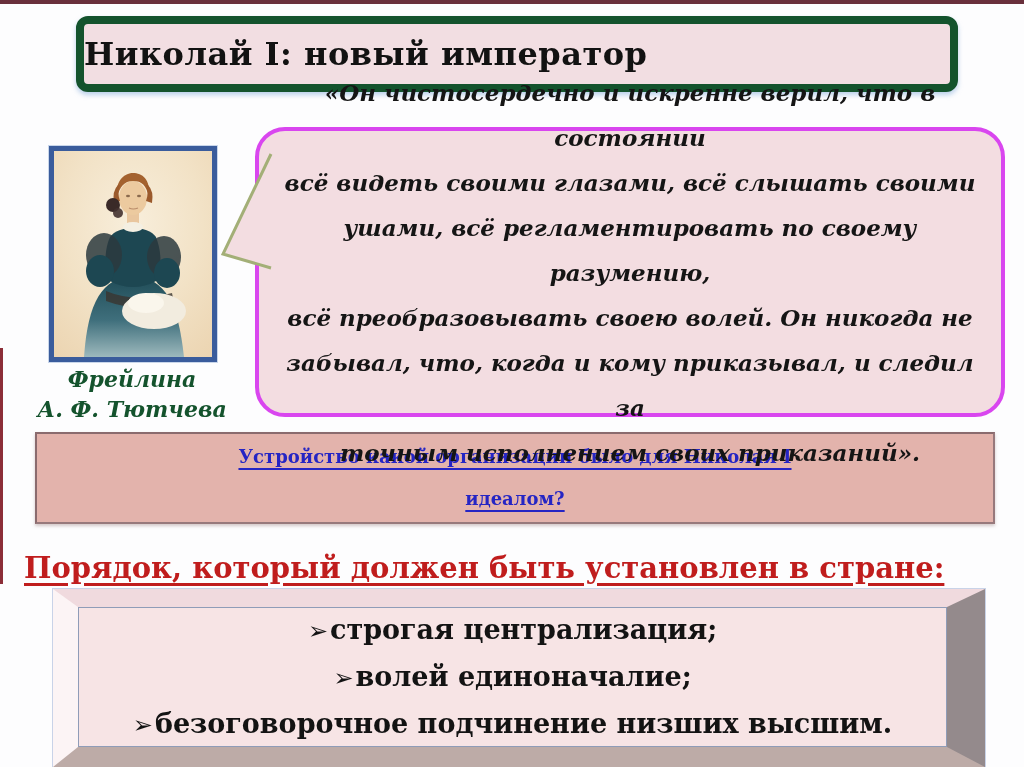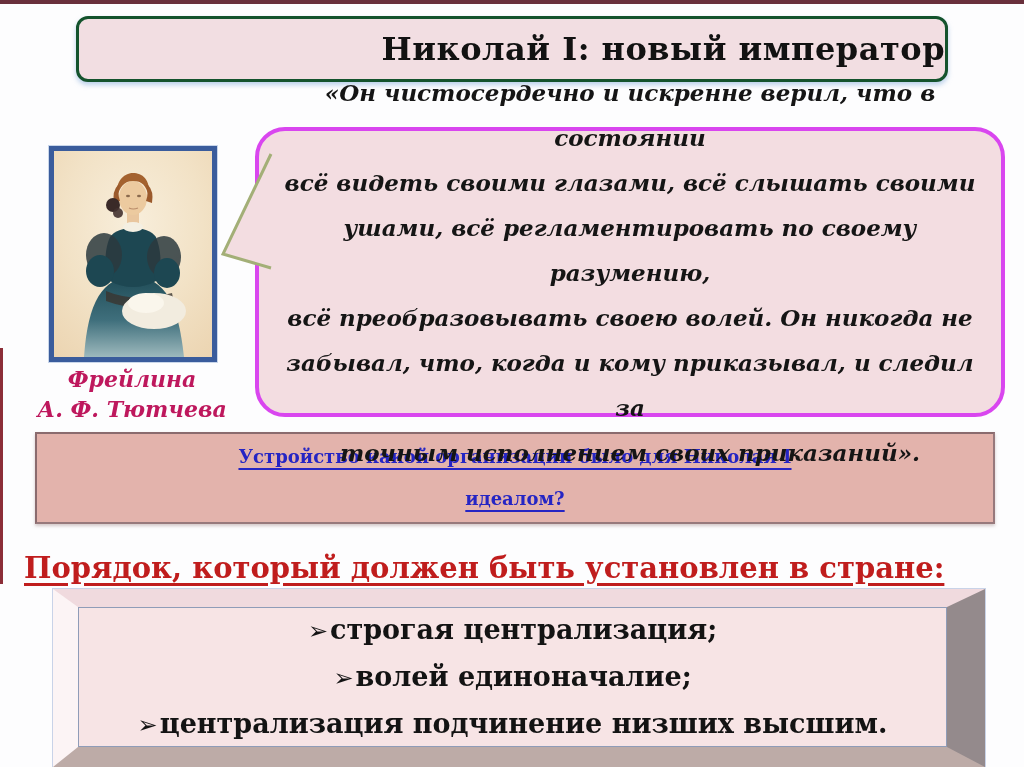--- a/index.html
+++ b/index.html
@@ -8,37 +8,37 @@
     background:#fdfdfe;
     font-family:"DejaVu Serif","Liberation Serif",serif;
   }
   .edge{position:absolute;}
   #edge-top{left:0;top:0;width:1024px;height:4px;background:#69303c;}
   #edge-left{left:0;top:348px;width:3px;height:236px;background:#8c2e38;}
 
   
   #title-box{
     position:absolute;left:76px;top:16px;width:866px;height:60px;
-    background:#f2dee2;border:3px solid #14532d;border-radius:12px;
-    display:flex;align-items:center;justify-content:flex-end;
+    background:#f2dee2;border:8px solid #14532d;border-radius:12px;
+    display:flex;align-items:center;justify-content:flex-start;
     box-shadow:0 3px 5px rgba(150,185,225,.65);
   }
   #title-box .t{
     font-size:32px;font-weight:bold;color:#121212;letter-spacing:.5px;
   }
 
   
   #portrait-frame{
     position:absolute;left:49px;top:146px;width:158px;height:206px;
     border:5px solid #3a5c9c;background:#f6ecd9;box-shadow:0 0 0 1px #c9d6ea;
   }
   #portrait-frame svg{display:block;}
   #portrait-caption{
     position:absolute;left:14px;top:364px;width:236px;
-    text-align:center;color:#be185d;font-weight:bold;font-style:italic;
+    text-align:center;color:#14532d;font-weight:bold;font-style:italic;
     font-size:22px;line-height:30px;white-space:pre-line;
   }
 
   
   #bubble-tail{position:absolute;left:219px;top:148px;z-index:3;}
   #speech-bubble{
     position:absolute;left:255px;top:127px;width:742px;height:282px;
     background:#f3dde1;border:4px solid #d946ef;border-radius:30px;z-index:2;
     display:flex;align-items:center;justify-content:center;
   }
@@ -182,16 +182,16 @@
     <div class="bullet-row">
       <span class="bullet-glyph">➢</span>
       <span>строгая централизация;</span>
     </div>
     <div class="bullet-row">
       <span class="bullet-glyph">➢</span>
       <span>волей единоначалие;</span>
     </div>
     <div class="bullet-row">
       <span class="bullet-glyph">➢</span>
-      <span>централизация подчинение низших высшим.</span>
+      <span>безоговорочное подчинение низших высшим.</span>
     </div>
   </div>
 </div>
 
 </body></html>

